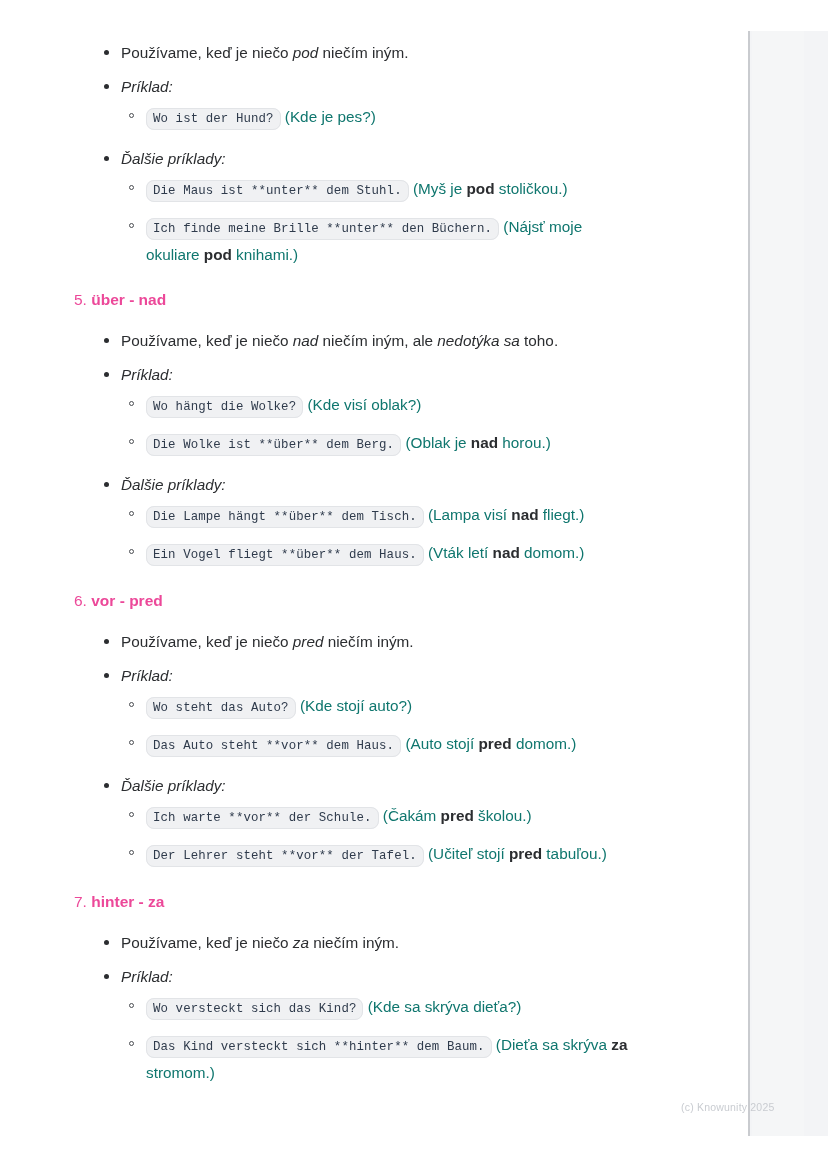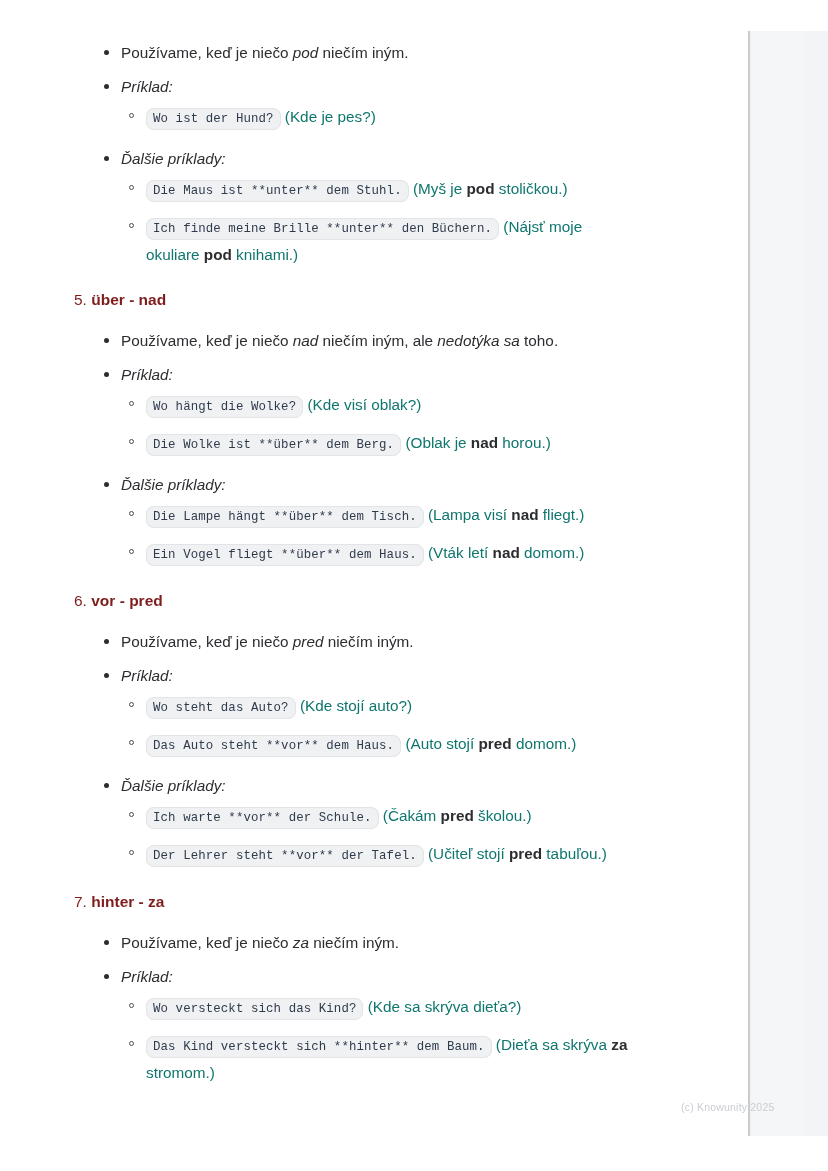--- a/index.html
+++ b/index.html
@@ -45,21 +45,21 @@
     height: 963px;
     padding: 0;
     box-sizing: border-box;
   }
 
   .section { margin: 0; }
 
   .heading {
     font-size: 15.5px;
     line-height: 20px;
-    color: #7f1d1d;
+    color: #ec4899;
     padding-left: 74px;
     margin: 0;
     font-weight: 400;
   }
   .heading .h-num { font-weight: 400; }
   .heading .h-text { font-weight: 700; }
 
   
   ul.lvl1 {
     list-style: none;

